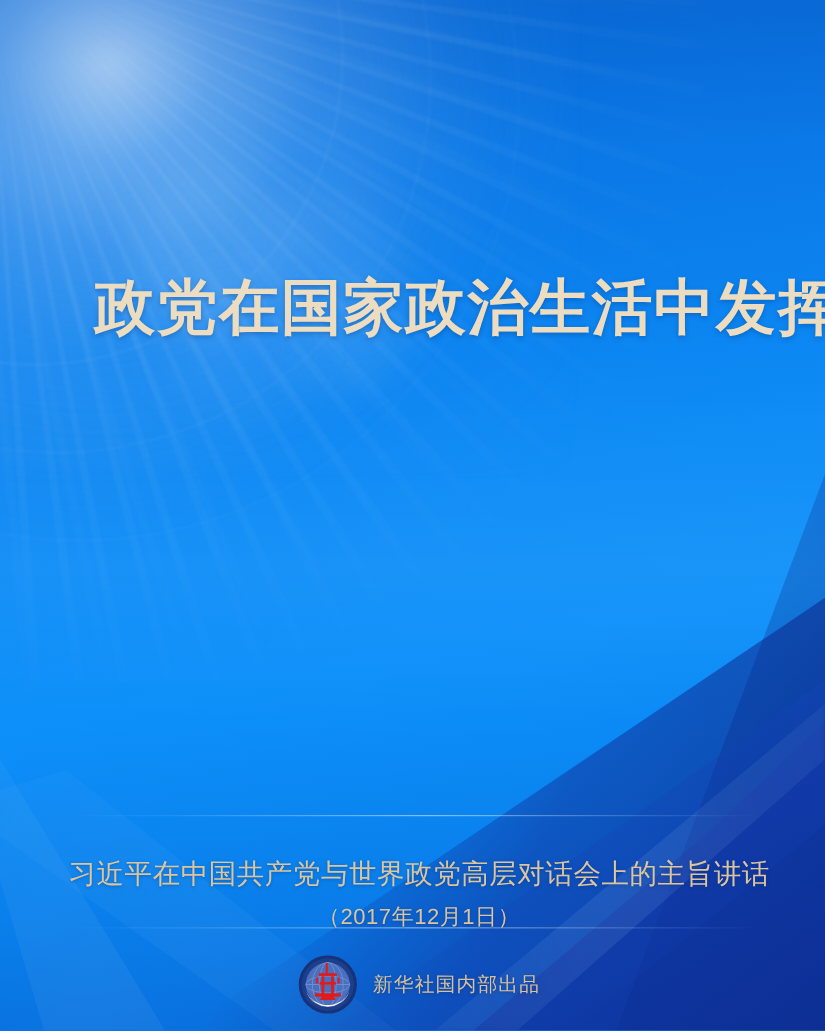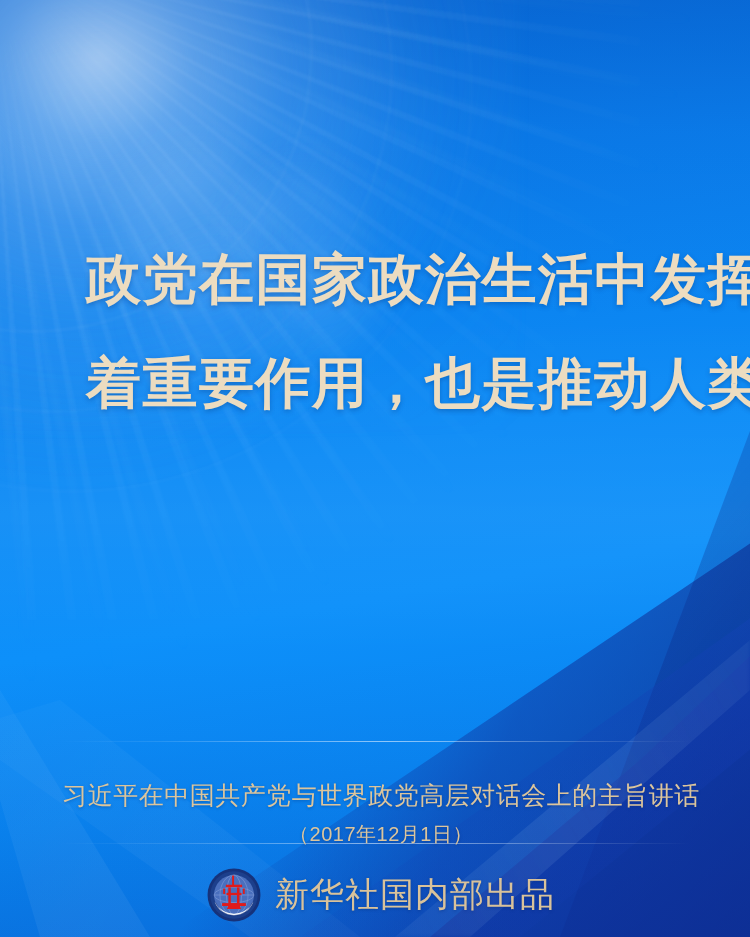--- a/index.html
+++ b/index.html
@@ -211,21 +211,21 @@
     top: 868px;
     display: flex;
     align-items: center;
     justify-content: center;
     gap: 14px;
   }
   .xinhua-logo { width: 54px; height: 54px; display: block; flex: 0 0 auto; }
   .footer-text {
     color: #d9c29a;
     font-family: "Liberation Sans", "DejaVu Sans", sans-serif;
-    font-size: 34px;
+    font-size: 18px;
     letter-spacing: 1px;
     text-shadow: 0 1px 3px rgba(0,35,100,0.35);
   }
 </style>
 </head>
 <body>
 
 <div id="poster">
 
   <div class="bg-layer bg-tone"></div>
@@ -245,21 +245,20 @@
   <div class="facet f1"></div>
   <div class="facet f4"></div>
   <div class="facet f2"></div>
   <div class="facet f3"></div>
   <div class="facet streak-l"></div>
   <div class="facet streak-l2"></div>
   <div class="facet streak-r"></div>
 
   <div class="headline">
     <div class="headline-line">政党在国家政治生活中发挥</div>
-    <div class="headline-line">着重要作用，也是推动人类</div>
   </div>
 
   <div class="divider top"></div>
   <div class="divider bottom"></div>
 
   <div class="caption">
     <div>习近平在中国共产党与世界政党高层对话会上的主旨讲话</div>
     <div class="caption-date">（2017年12月1日）</div>
   </div>
 

